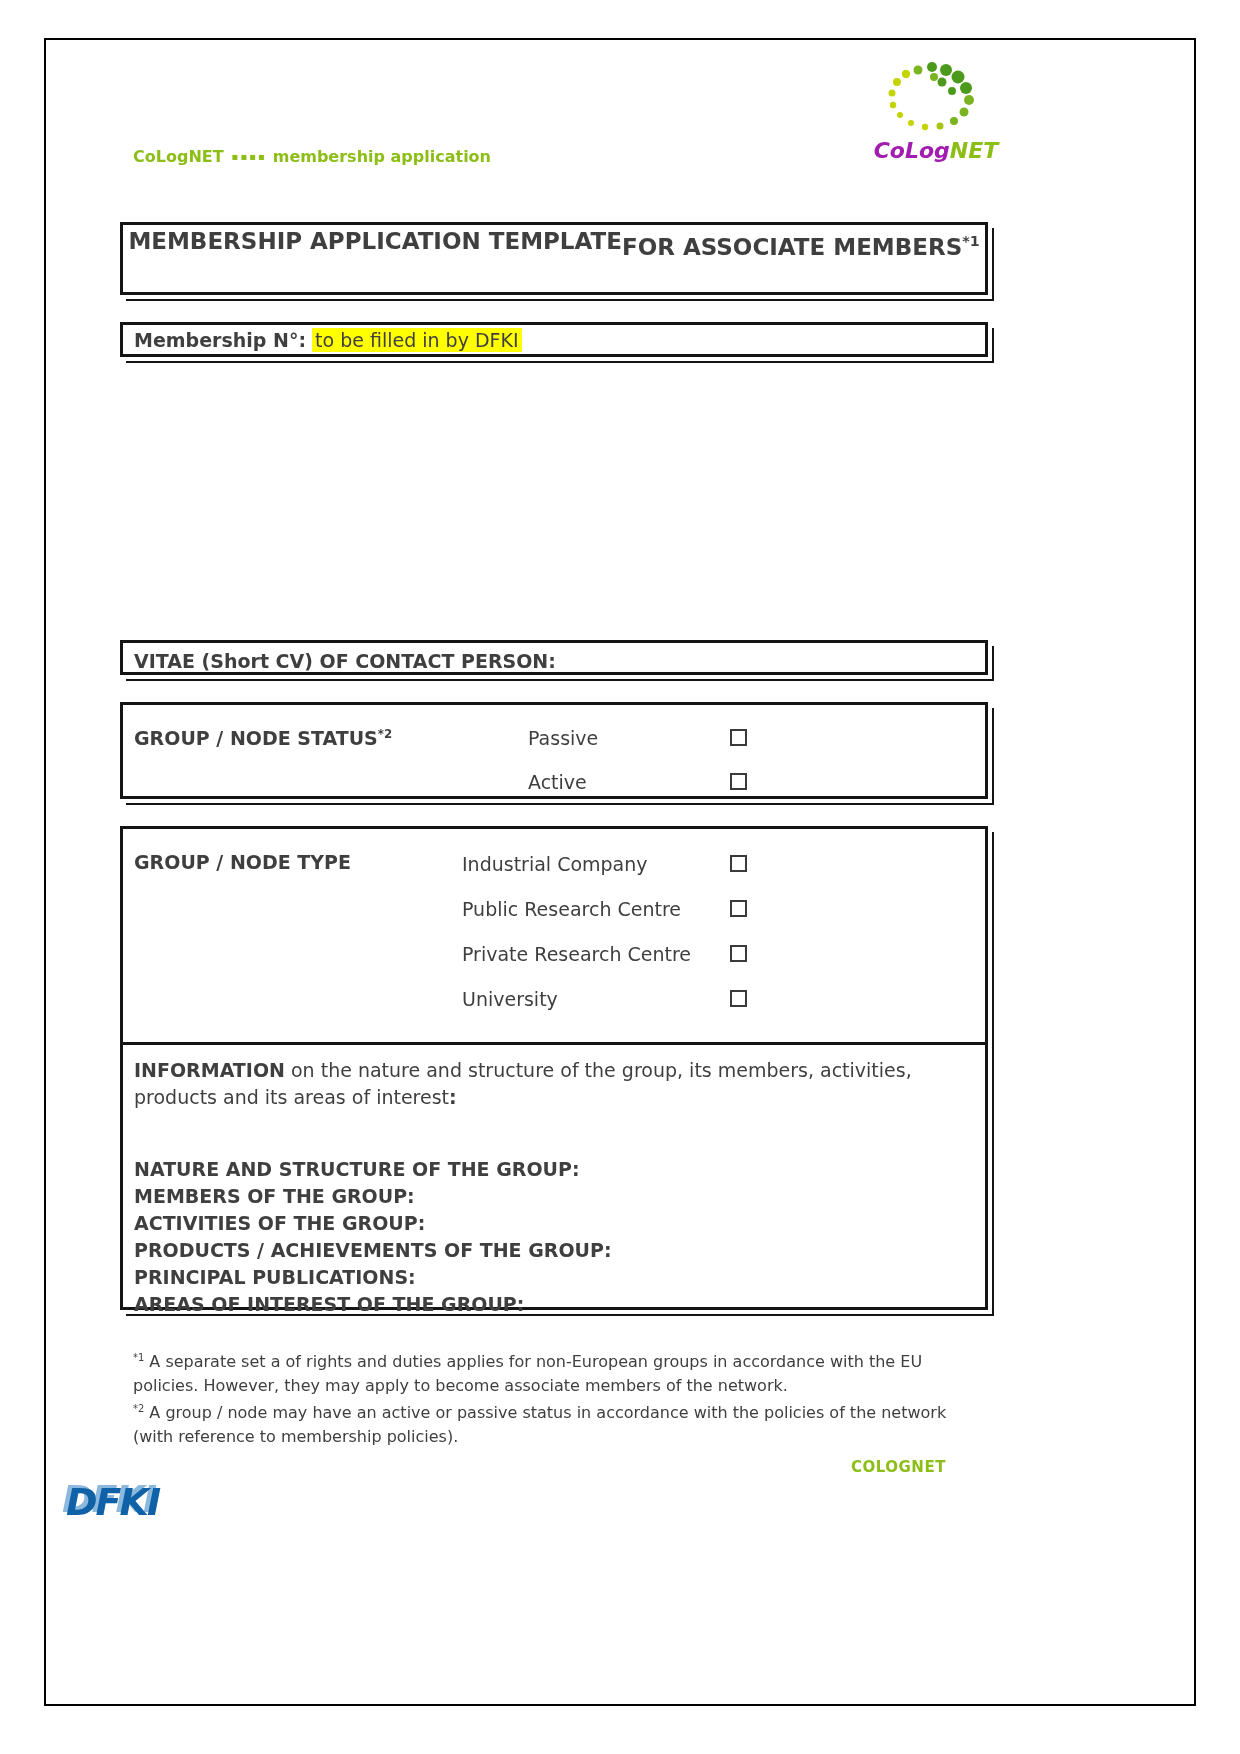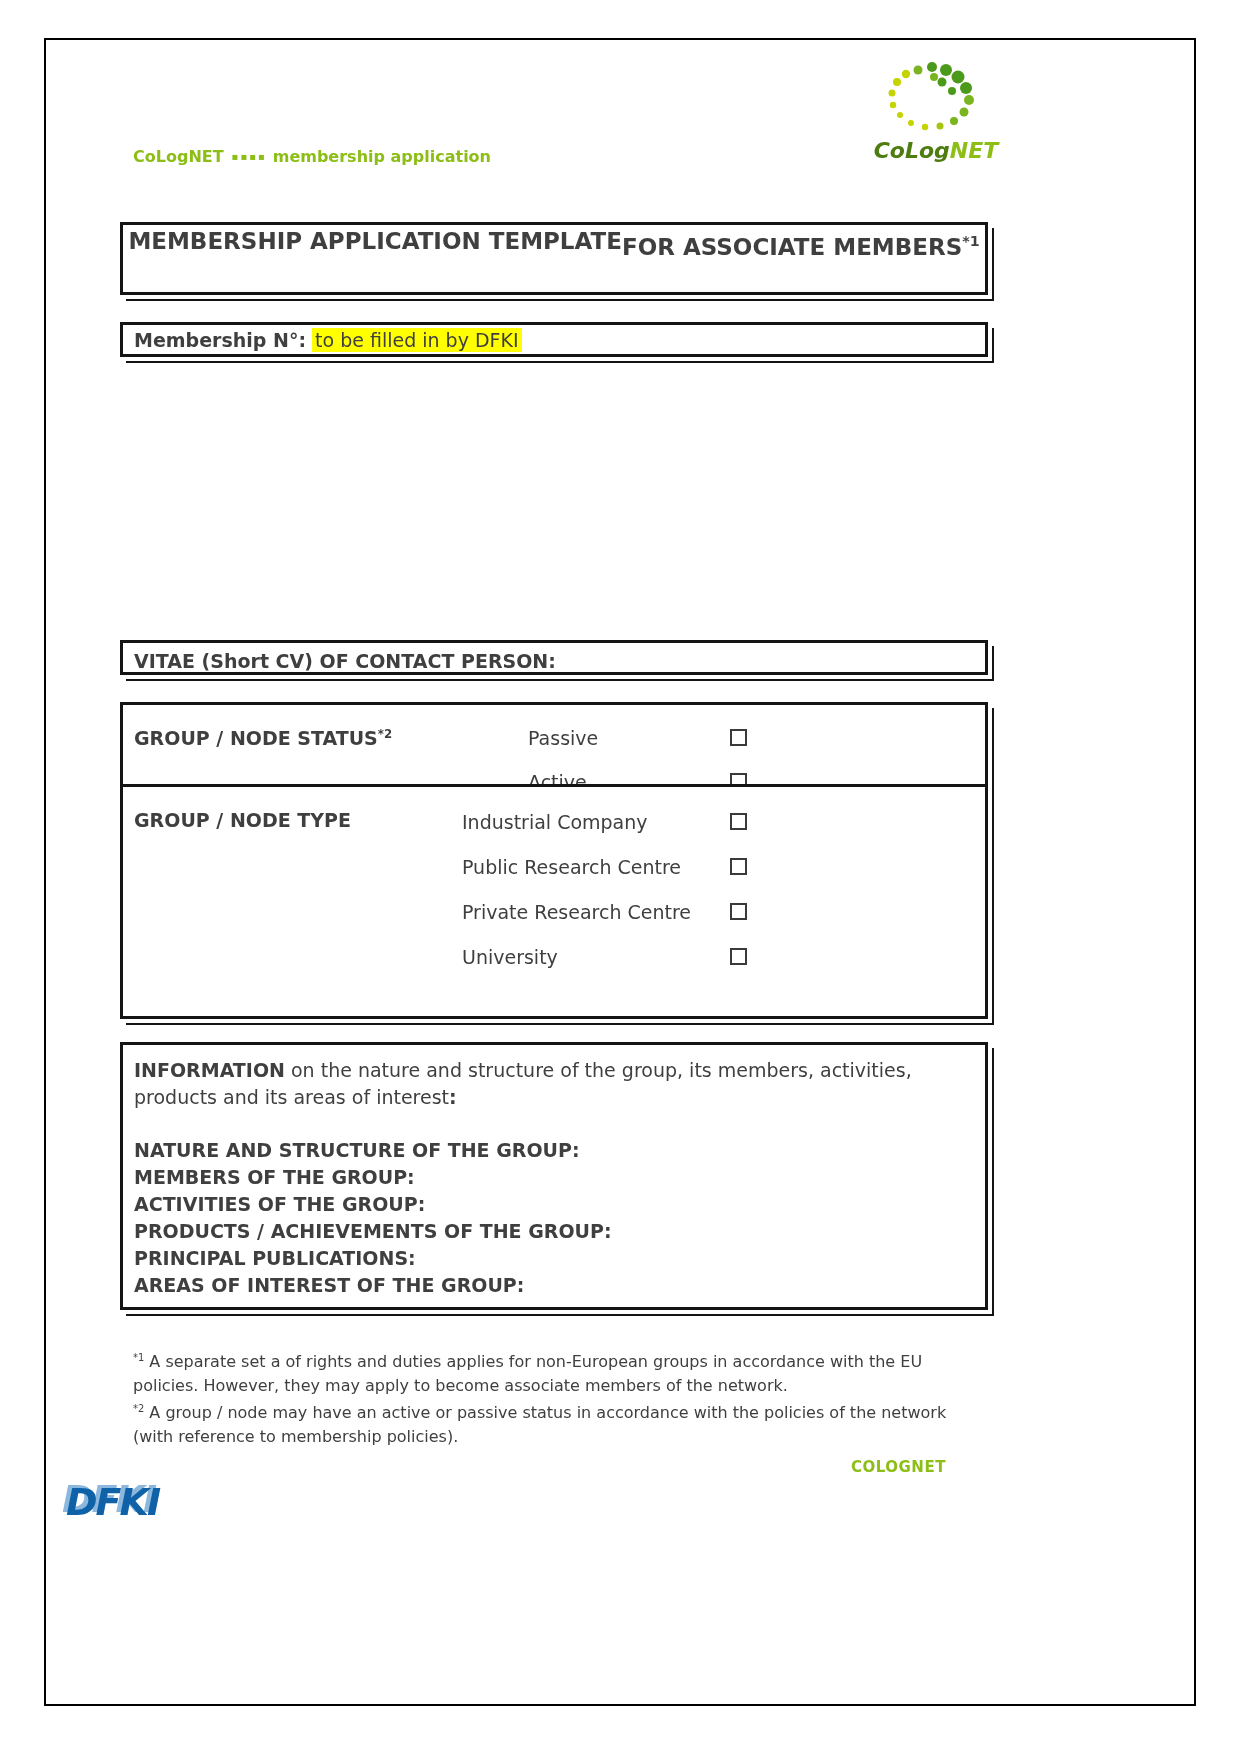--- a/index.html
+++ b/index.html
@@ -16,49 +16,49 @@
   .bold { font-weight:bold; }
 
   .header-line {
     position:absolute; left:133px; top:147px; font-size:16px; font-weight:bold;
     color:#8cbe16; white-space:nowrap;
   }
   .squares { font-size:10px; letter-spacing:2px; vertical-align:2px; padding:0 6px 0 8px; }
 
   .logo-wrap { position:absolute; left:858px; top:58px; width:156px; text-align:center; }
   .logo-text { font-size:22px; font-weight:bold; font-style:italic; margin-top:-2px; }
-  .logo-dark { color:#4d7c0f; }
+  .logo-dark { color:#a21caf; }
   .logo-green { color:#8cbe16; }
 
   .box {
     position:absolute; left:120px; width:868px; background:#fff;
     border:3px solid #141414;
     box-shadow:4px 4px 0 #ffffff, 6px 6px 0 #141414;
   }
   .title-box {
     top:222px; height:73px; display:flex; justify-content:center;
     text-align:center; font-size:23px; font-weight:bold; line-height:33px; color:#3f3f3f;
   }
   .membership-box { top:322px; height:35px; display:flex; align-items:center; padding-left:11px; font-size:19px; }
   .membership-box .label { font-weight:bold; margin-right:6px; }
   .highlight { background:#ffff00; padding:1px 3px; }
 
   .contact-box { top:383px; height:226px; padding:8px 10px; font-size:19px; font-weight:bold; line-height:26px; }
   .vitae-box { top:640px; height:35px; display:flex; align-items:flex-end; padding-left:11px; font-size:19px; font-weight:bold; }
 
   .status-box { top:702px; height:97px; }
-  .type-box   { top:784px; height:235px; }
+  .type-box   { top:826px; height:235px; }
   .box-label { position:absolute; left:11px; top:22px; font-size:19px; font-weight:bold; white-space:nowrap; }
   .opt { position:absolute; font-size:19px; white-space:nowrap; }
   .checkbox {
     position:absolute; width:17px; height:17px; border:2px solid #3a3a3a; background:#fff;
   }
 
   .info-box { top:1042px; height:268px; padding:12px 11px; font-size:19px; line-height:27px; }
-  .info-intro { margin-bottom:26px; }
+  .info-intro { margin-bottom:45px; }
   .info-fields div { font-weight:bold; }
 
   sup { font-size:0.62em; }
 
   .footnotes { position:absolute; left:133px; top:1346px; width:822px; font-size:16px; line-height:23.5px; color:#3f3f3f; }
 
   .footer-wordmark { position:absolute; left:851px; top:1458px; font-size:15px; font-weight:bold; letter-spacing:0.5px; color:#8cbe16; }
   .dfki-logo { position:absolute; left:60px; top:1474px; }
 </style>
 </head>

